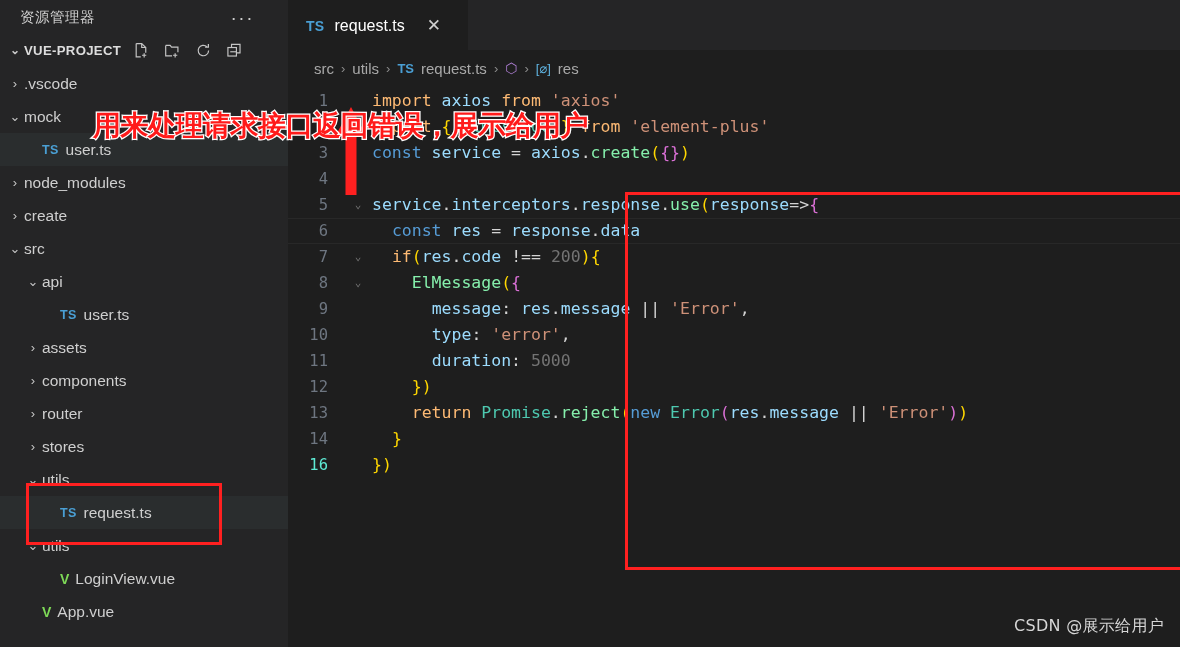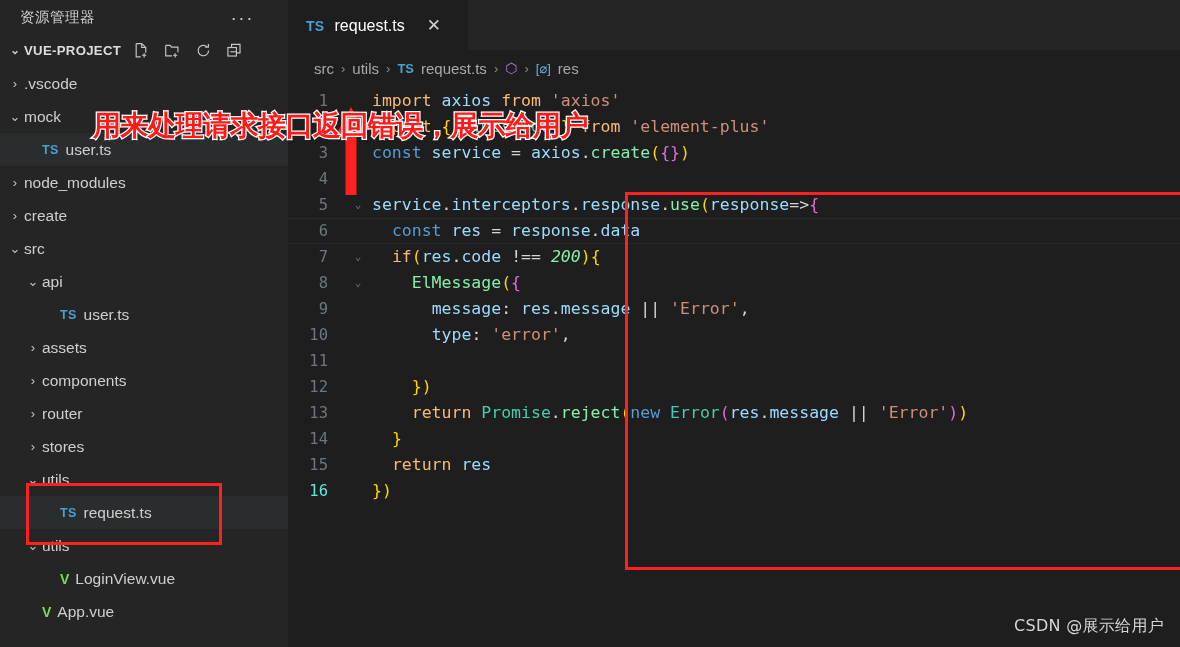--- a/index.html
+++ b/index.html
@@ -81,21 +81,21 @@
   .ln.cur { color:#5eead4; }
   .fold { width:16px; flex:0 0 16px; text-align:center; color:#777; font-size:11px; }
   .ctext { padding-left:6px; }
 
   
   .t-kw    { color:#fdba74; }   
   .t-kw2   { color:#569cd6; }   
   .t-var   { color:#9cdcfe; }
   .t-fn    { color:#86efac; }
   .t-str   { color:#ce9178; }
-  .t-num   { color:#86efac;font-style:italic; }
+  .t-num   { color:#737373; }
   .t-type  { color:#4ec9b0; }
   .t-op    { color:#d4d4d4; }
   .t-b1    { color:#ffd700; }
   .t-b2    { color:#da70d6; }
 
   
   .anno-text {
     position:absolute; left:93px; top:83px; z-index:40;
     font-family:"DejaVu Sans", sans-serif;
     font-size:28px; font-weight:bold; color:#ff1a1a;
@@ -274,25 +274,24 @@
         <div class="cline"><span class="ln">1</span><span class="fold"></span><span class="ctext"><span class="t-kw">import</span><span class="t-op"> </span><span class="t-var">axios</span><span class="t-op"> </span><span class="t-kw">from</span><span class="t-op"> </span><span class="t-str">'axios'</span></span></div>
         <div class="cline"><span class="ln">2</span><span class="fold"></span><span class="ctext"><span class="t-kw">import</span><span class="t-op"> </span><span class="t-b1">{</span><span class="t-op"> </span><span class="t-type">ElMessage</span><span class="t-op"> </span><span class="t-b1">}</span><span class="t-op"> </span><span class="t-kw">from</span><span class="t-op"> </span><span class="t-str">'element-plus'</span></span></div>
         <div class="cline"><span class="ln">3</span><span class="fold"></span><span class="ctext"><span class="t-kw2">const</span><span class="t-op"> </span><span class="t-var">service</span><span class="t-op"> </span><span class="t-op">=</span><span class="t-op"> </span><span class="t-var">axios</span><span class="t-op">.</span><span class="t-fn">create</span><span class="t-b1">(</span><span class="t-b2">{</span><span class="t-b2">}</span><span class="t-b1">)</span></span></div>
         <div class="cline"><span class="ln">4</span><span class="fold"></span><span class="ctext"></span></div>
         <div class="cline"><span class="ln">5</span><span class="fold">⌄</span><span class="ctext"><span class="t-var">service</span><span class="t-op">.</span><span class="t-var">interceptors</span><span class="t-op">.</span><span class="t-var">response</span><span class="t-op">.</span><span class="t-fn">use</span><span class="t-b1">(</span><span class="t-var">response</span><span class="t-op">=</span><span class="t-op">&gt;</span><span class="t-b2">{</span></span></div>
         <div class="cline active"><span class="ln">6</span><span class="fold"></span><span class="ctext"><span class="t-op"> </span><span class="t-op"> </span><span class="t-kw2">const</span><span class="t-op"> </span><span class="t-var">res</span><span class="t-op"> </span><span class="t-op">=</span><span class="t-op"> </span><span class="t-var">response</span><span class="t-op">.</span><span class="t-var">data</span></span></div>
         <div class="cline"><span class="ln">7</span><span class="fold">⌄</span><span class="ctext"><span class="t-op"> </span><span class="t-op"> </span><span class="t-kw">if</span><span class="t-b1">(</span><span class="t-var">res</span><span class="t-op">.</span><span class="t-var">code</span><span class="t-op"> </span><span class="t-op">!</span><span class="t-op">=</span><span class="t-op">=</span><span class="t-op"> </span><span class="t-num">200</span><span class="t-b1">)</span><span class="t-b1">{</span></span></div>
         <div class="cline"><span class="ln">8</span><span class="fold">⌄</span><span class="ctext"><span class="t-op"> </span><span class="t-op"> </span><span class="t-op"> </span><span class="t-op"> </span><span class="t-fn">ElMessage</span><span class="t-b1">(</span><span class="t-b2">{</span></span></div>
         <div class="cline"><span class="ln">9</span><span class="fold"></span><span class="ctext"><span class="t-op"> </span><span class="t-op"> </span><span class="t-op"> </span><span class="t-op"> </span><span class="t-op"> </span><span class="t-op"> </span><span class="t-var">message</span><span class="t-op">:</span><span class="t-op"> </span><span class="t-var">res</span><span class="t-op">.</span><span class="t-var">message</span><span class="t-op"> </span><span class="t-op">|</span><span class="t-op">|</span><span class="t-op"> </span><span class="t-str">'Error'</span><span class="t-op">,</span></span></div>
         <div class="cline"><span class="ln">10</span><span class="fold"></span><span class="ctext"><span class="t-op"> </span><span class="t-op"> </span><span class="t-op"> </span><span class="t-op"> </span><span class="t-op"> </span><span class="t-op"> </span><span class="t-var">type</span><span class="t-op">:</span><span class="t-op"> </span><span class="t-str">'error'</span><span class="t-op">,</span></span></div>
-        <div class="cline"><span class="ln">11</span><span class="fold"></span></div>
+        <div class="cline"><span class="ln">11</span><span class="fold"></span><span class="ctext"><span class="t-op"> </span><span class="t-op"> </span><span class="t-op"> </span><span class="t-op"> </span><span class="t-op"> </span><span class="t-op"> </span><span class="t-var">duration</span><span class="t-op">:</span><span class="t-op"> </span><span class="t-num">5000</span></span></div>
         <div class="cline"><span class="ln">12</span><span class="fold"></span><span class="ctext"><span class="t-op"> </span><span class="t-op"> </span><span class="t-op"> </span><span class="t-op"> </span><span class="t-b1">}</span><span class="t-b1">)</span></span></div>
         <div class="cline"><span class="ln">13</span><span class="fold"></span><span class="ctext"><span class="t-op"> </span><span class="t-op"> </span><span class="t-op"> </span><span class="t-op"> </span><span class="t-kw">return</span><span class="t-op"> </span><span class="t-type">Promise</span><span class="t-op">.</span><span class="t-fn">reject</span><span class="t-b1">(</span><span class="t-kw2">new</span><span class="t-op"> </span><span class="t-type">Error</span><span class="t-b2">(</span><span class="t-var">res</span><span class="t-op">.</span><span class="t-var">message</span><span class="t-op"> </span><span class="t-op">|</span><span class="t-op">|</span><span class="t-op"> </span><span class="t-str">'Error'</span><span class="t-b2">)</span><span class="t-b1">)</span></span></div>
         <div class="cline"><span class="ln">14</span><span class="fold"></span><span class="ctext"><span class="t-op"> </span><span class="t-op"> </span><span class="t-b1">}</span></span></div>
-        <div class="cline"><span class="ln">15</span><span class="fold"></span><span class="ctext"><span class="t-op"> </span><span class="t-op"> </span><span class="t-kw">return</span><span class="t-op"> </span><span class="t-var">res</span></span></div>
         <div class="cline"><span class="ln cur">16</span><span class="fold"></span><span class="ctext"><span class="t-b1">}</span><span class="t-b1">)</span></span></div>
       </div>
 
     <div class="red-box-editor"></div>
   </div>
 
   <div class="anno-text">用来处理请求接口返回错误，展示给用户</div>
 
   <svg class="anno-arrow" width="46" height="92" viewBox="0 0 46 92">
     <path d="M23 2 L38 30 L28.5 30 L28.5 90 L17.5 90 L17.5 30 L8 30 Z" fill="#ff2020"></path>

